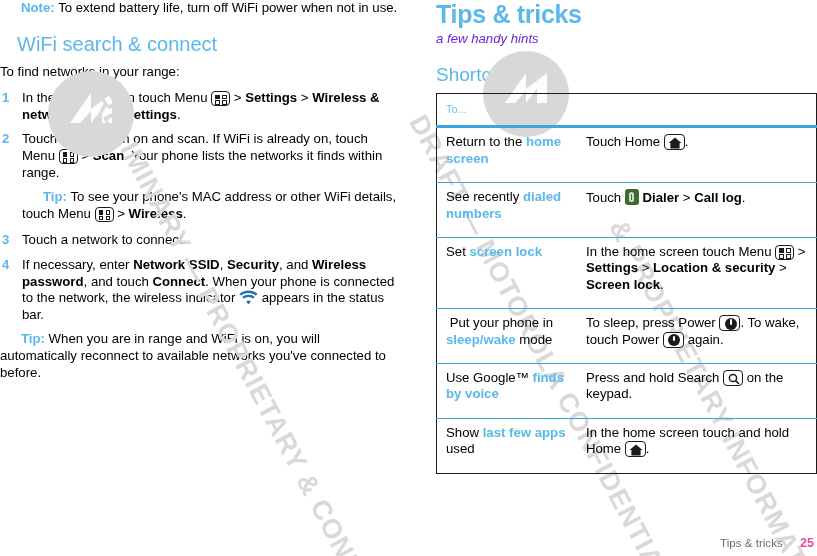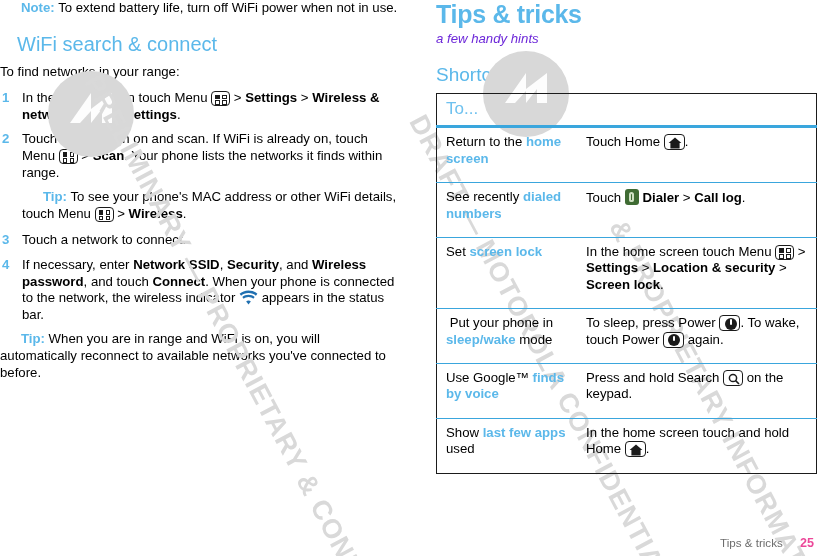--- a/index.html
+++ b/index.html
@@ -107,21 +107,21 @@
   .tbl td{
     vertical-align:top;
     font-size:13.2px;
     line-height:16.4px;
     padding:6px 6px 15px 6px;
     border-top:1.2px solid #3aa6dd;
   }
   .tbl tr:first-child td{border-top:none;}
   .hdr td{
     color:#6ec1ef;
-    font-size:17px;
+    font-size:11px;
     padding:7px 6px 8px 10px;
     border-bottom:3px solid #3aa6dd;
   }
   td.c1{width:128px;padding-left:9px;}
   td.c2{width:auto;}
   .lk{color:#5bb8ea;font-weight:700;}
 
   
   .ico{display:inline-block;vertical-align:-3px;}
 

